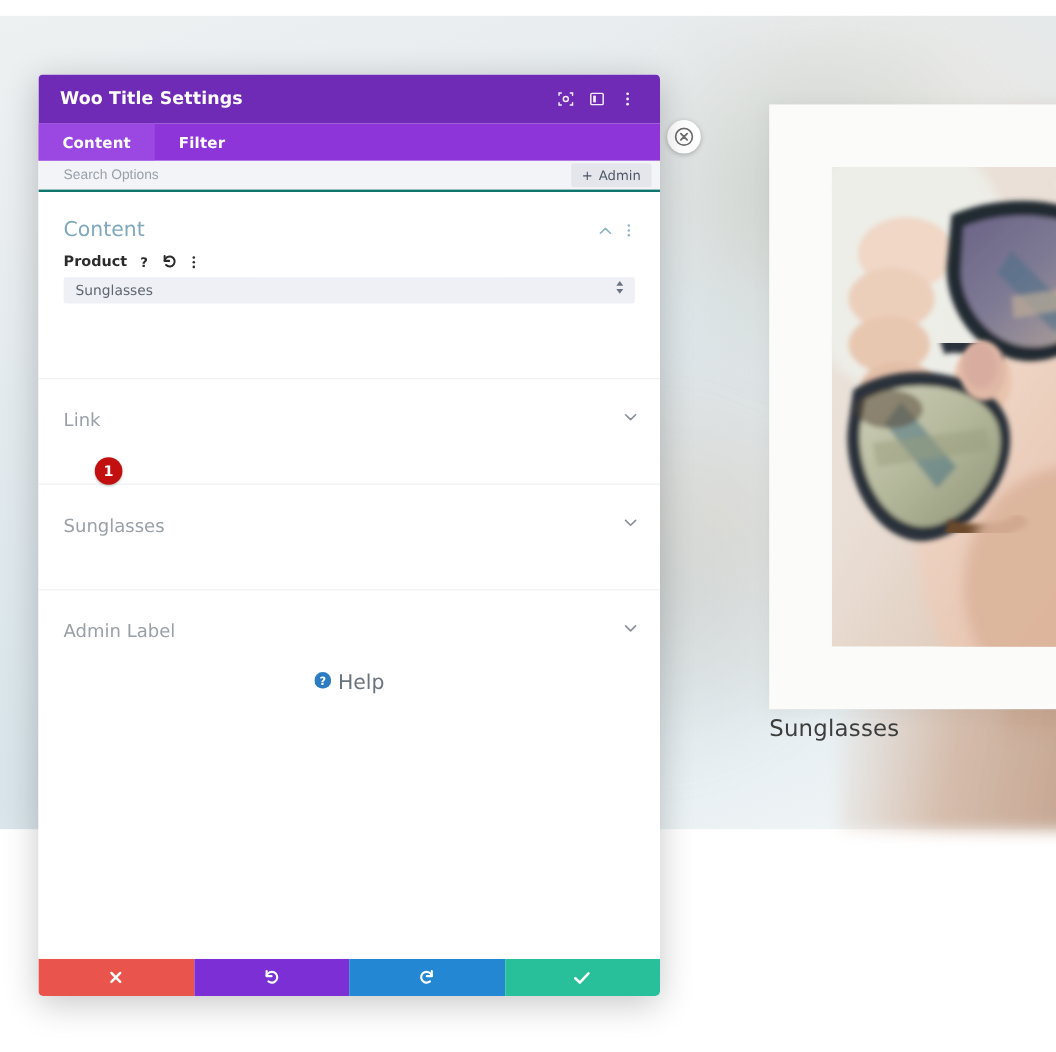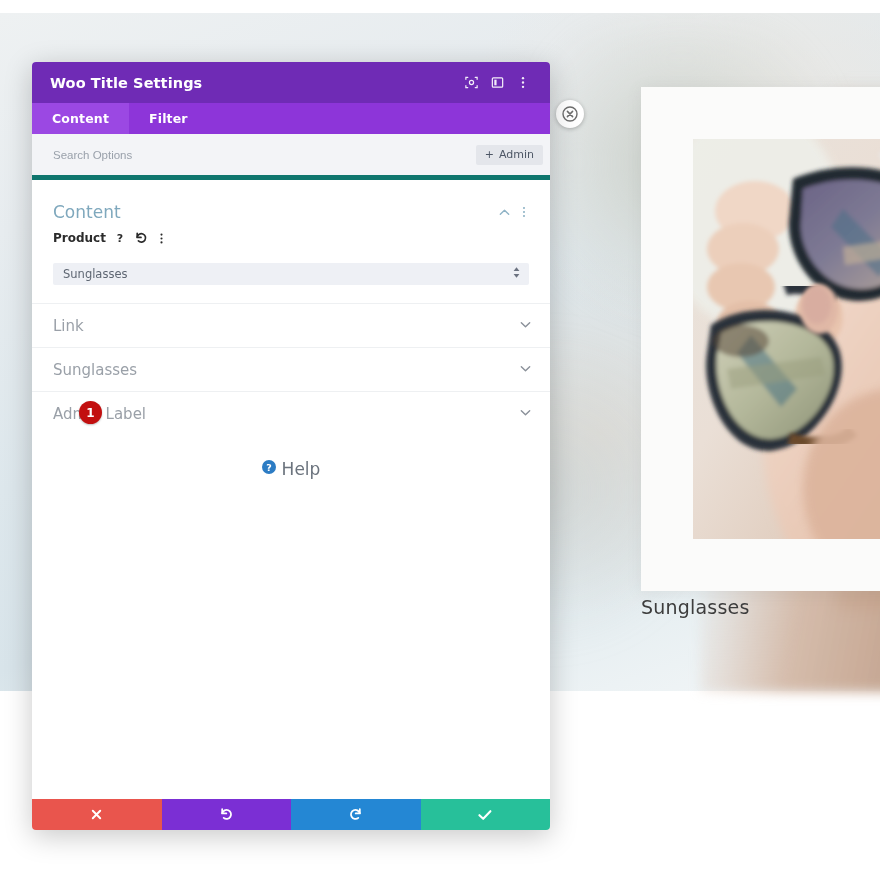--- a/index.html
+++ b/index.html
@@ -172,23 +172,23 @@
     font-size: 12.5px;
     font-weight: bold;
     letter-spacing: .15px;
     cursor: pointer;
     font-family: "DejaVu Sans", sans-serif;
   }
   .tab.active { background: #9b48e3; }
 
   
   #modal-search {
-    height: 46px;
+    height: 26px;
     background: #f3f4f7;
-    border-bottom: 5px solid #0f766e;
+    border-bottom: 2px solid #0f766e;
     display: flex;
     align-items: center;
     padding: 0 7px 0 21px;
     flex: 0 0 auto;
   }
   #search-input {
     flex: 1 1 auto;
     border: none;
     background: transparent;
     outline: none;
@@ -232,21 +232,21 @@
   .sec-icon {
     width: 20px; height: 20px;
     display: flex; align-items: center; justify-content: center;
     cursor: pointer;
   }
 
   
   #field-product { padding: 0 21px 18px 21px; position: relative; }
   #product-label-row {
     display: flex; align-items: center; gap: 8px;
-    margin-bottom: 18px;
+    margin-bottom: 6px;
   }
   #product-label {
     font-size: 12px;
     font-weight: bold;
     color: #2b2b2b;
     font-family: "DejaVu Sans", sans-serif;
   }
   .field-icon {
     display: flex; align-items: center; justify-content: center;
     cursor: pointer;
@@ -282,23 +282,24 @@
     z-index: 5;
     font-family: "DejaVu Sans", sans-serif;
     box-shadow: 0 1px 2px rgba(0,0,0,0.25);
   }
 
   
   .toggle-row {
     height: 44px;
     border-top: 1px solid #eef0f2;
     display: flex;
-    align-items: center;
+    align-items: flex-end;
     padding: 0 18px 0 21px;
     cursor: pointer;
+    margin-top: 44px;
   }
   .toggle-label {
     flex: 1 1 auto;
     font-size: 15px;
     color: #9aa0a8;
     font-family: "DejaVu Sans", sans-serif;
   }
 
   
   #help-row {

